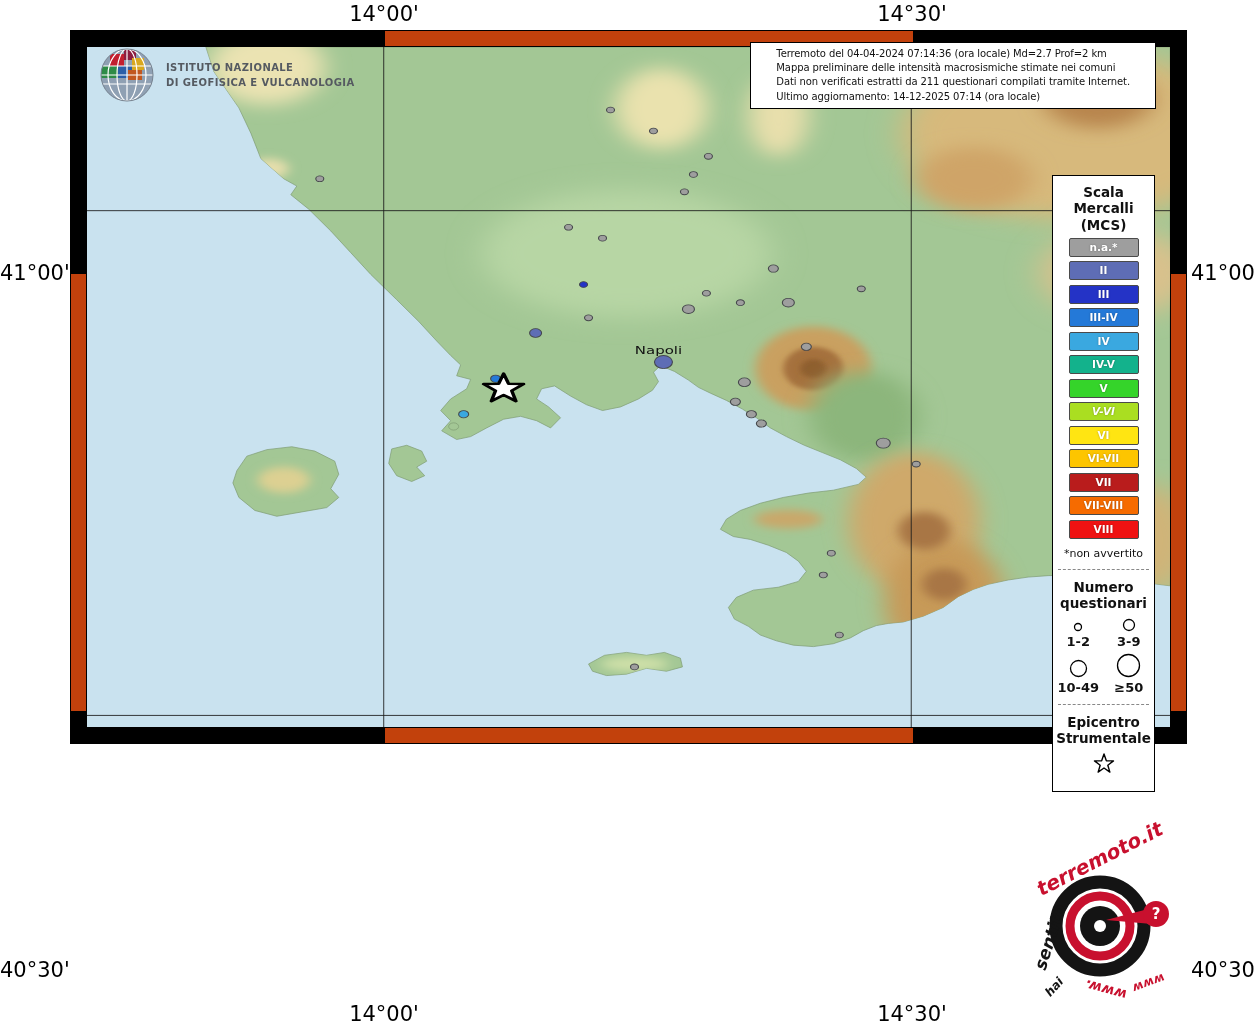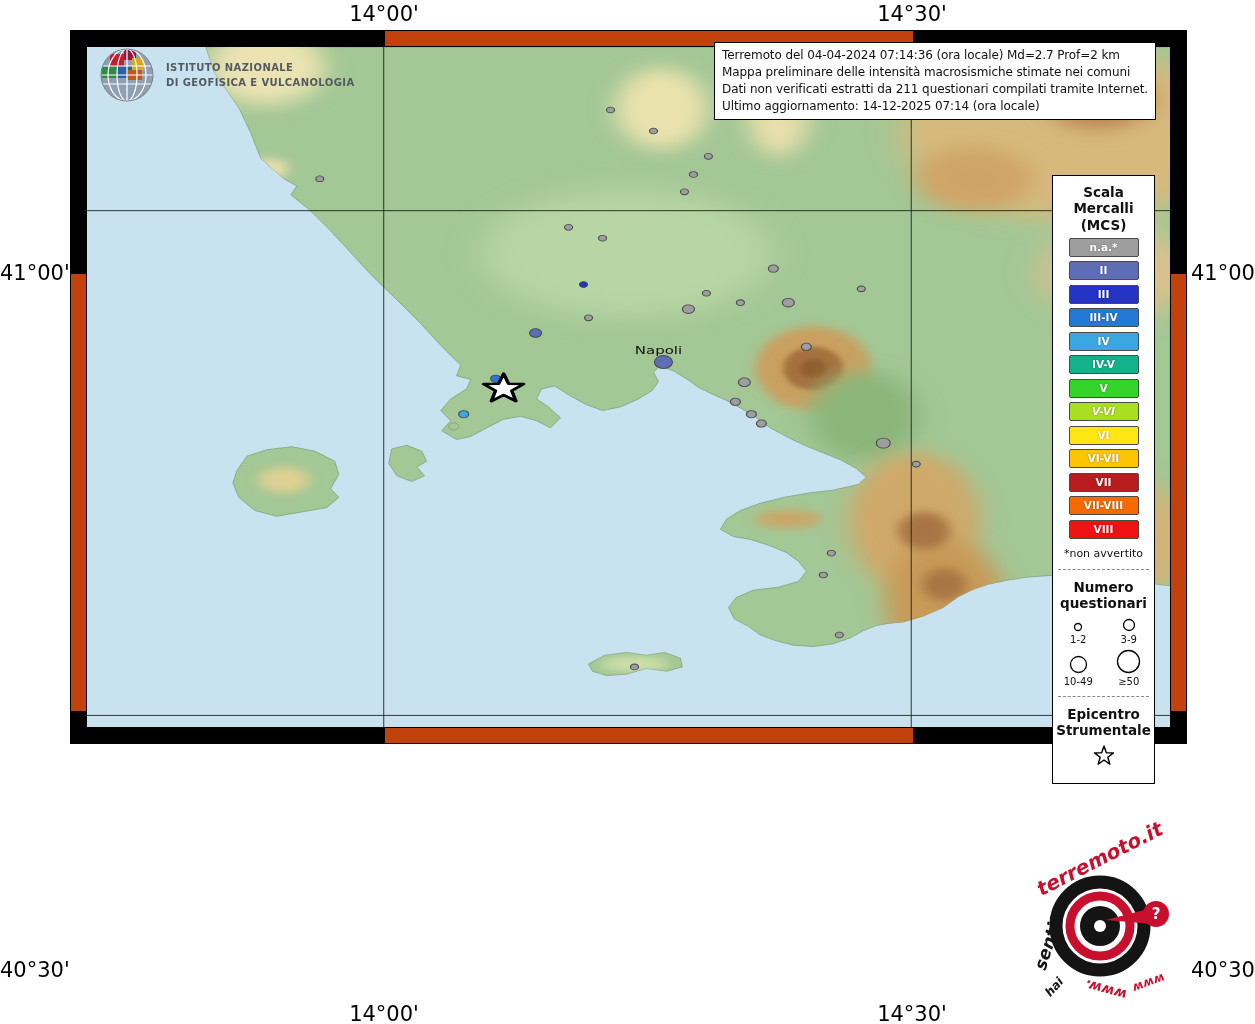--- a/index.html
+++ b/index.html
@@ -15,39 +15,39 @@
   #map-svg{display:block;width:100%;height:100%;}
 
   
   .lon-label{position:absolute;transform:translateX(-50%);font-size:21px;color:#000;}
   .lat-label{position:absolute;font-size:21px;color:#000;}
   .lat-left{left:0;width:66px;text-align:right;}
   .lat-right{left:1191px;width:68px;text-align:left;}
 
   
   .info-box{position:absolute;top:42px;right:99px;background:#fff;border:1px solid #000;
-            padding:4px 7px;font-size:12px;line-height:1.42;letter-spacing:-0.1px;
+            padding:4px 25px;font-size:10px;line-height:1.42;letter-spacing:-0.1px;
             white-space:nowrap;z-index:30;}
 
   
   .ingv{position:absolute;left:98px;top:46px;display:flex;align-items:center;gap:10px;z-index:30;}
   .ingv-text{font-size:10px;color:#555a61;letter-spacing:.4px;line-height:1.55;font-weight:bold;}
 
   
   .legend{position:absolute;top:175px;right:100px;width:103px;box-sizing:border-box;
           background:#fff;border:1px solid #000;text-align:center;padding:8px 0 10px;z-index:30;}
   .legend-title{font-weight:bold;font-size:13.5px;line-height:1.22;}
   .swatch{width:68px;height:17px;margin:4.5px auto 0;border:1px solid #4a4a4a;border-radius:2px;
           color:#fff;font-size:10.5px;font-weight:bold;line-height:17px;
           text-shadow:0 0 2px rgba(0,0,0,.35);}
   .legend-note{font-size:11px;margin-top:8px;}
   .legend-divider{border-top:1px dashed #888;margin:9px 5px;}
   .quest-grid{display:grid;grid-template-columns:1fr 1fr;row-gap:3px;margin-top:5px;}
   .quest-cell{display:flex;flex-direction:column;align-items:center;justify-content:flex-end;}
-  .quest-label{font-size:10px;margin-top:1px;}
+  .quest-label{font-size:13px;margin-top:1px;font-weight:bold;}
   .epi-star{margin-top:4px;}
 
   
   .scalebar{position:absolute;left:108px;top:884px;width:280px;z-index:20;}
   .scalebar-unit{width:254px;margin-left:10px;text-align:center;font-size:30px;color:#000;}
   .scalebar-bar{position:relative;margin-left:10px;margin-top:8px;width:254px;height:11px;
                 border:1px solid #000;display:flex;box-sizing:content-box;background:#fff;}
   .scalebar-bar .sb-seg{flex:1;border-right:1px solid #000;}
   .scalebar-bar .sb-seg:last-child{border-right:none;}
   .sb-b{background:#000;} .sb-w{background:#fff;}

